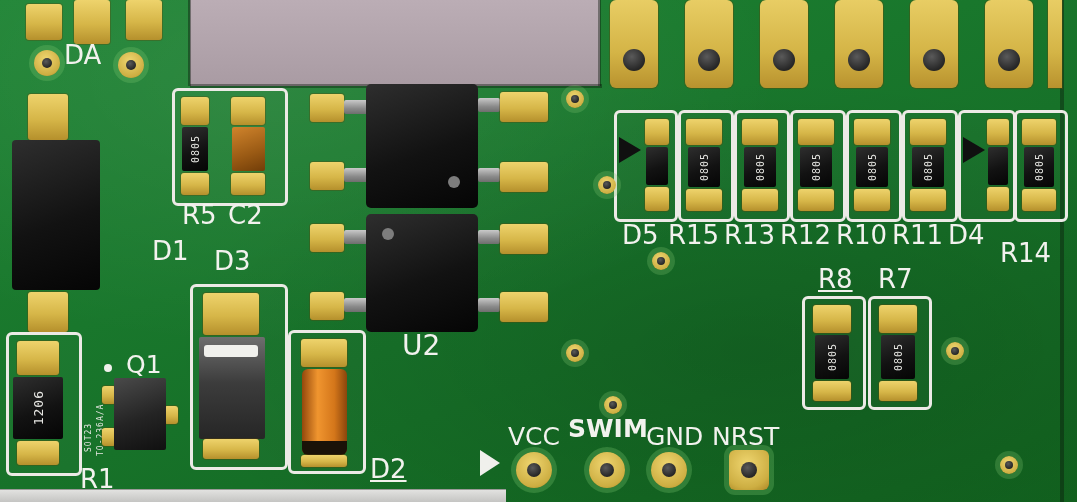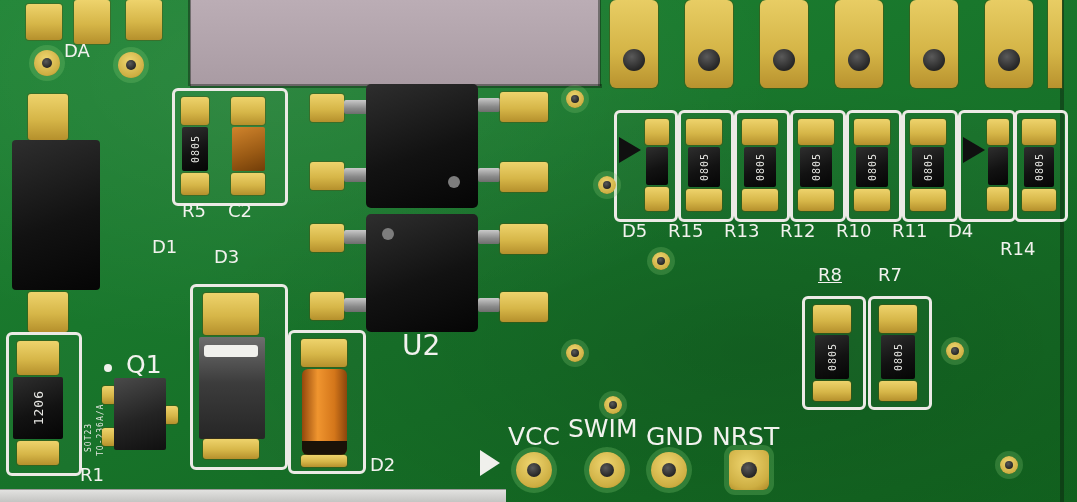--- a/index.html
+++ b/index.html
@@ -56,21 +56,21 @@
   }
   .chip{
     position:absolute;border-radius:2px;
     background:linear-gradient(160deg,#2e2e2e 0%,#121212 55%,#050505 100%);
     display:flex;align-items:center;justify-content:center;
   }
   .vtext{
     writing-mode:vertical-rl;transform:rotate(180deg);
     font:10px "DejaVu Sans Mono",monospace;color:#e6e6e2;letter-spacing:1px;
   }
-  .lbl{position:absolute;color:#f2f2ee;font-size:18px;line-height:1;white-space:nowrap;}
+  .lbl{position:absolute;color:#f2f2ee;font-size:26px;line-height:1;white-space:nowrap;}
   .lbl-sm{font-size:25px;}
   .lead{
     position:absolute;border-radius:2px;
     background:linear-gradient(180deg,#c9c9c9,#8b8b8b 60%,#6e6e6e);
   }
   .tri-r{
     position:absolute;width:0;height:0;
     border-top:13px solid transparent;border-bottom:13px solid transparent;
   }
   .dot{position:absolute;border-radius:50%;background:#7d7d7d;}
@@ -144,21 +144,21 @@
   </div>
   <div class="lbl" style="left:80px;top:466px;">R1</div>
 
   <div class="box" style="left:288px;top:330px;width:72px;height:138px;">
     <div class="pad" style="left:10px;top:6px;width:46px;height:28px;"></div>
     <div style="position:absolute;left:11px;top:36px;width:45px;height:86px;border-radius:6px;background:linear-gradient(90deg,#93480c,#f0952f 35%,#d4761a 72%,#8a450c);">
       <div style="position:absolute;left:0;bottom:0;width:45px;height:14px;border-radius:0 0 6px 6px;background:#1a1208;"></div>
     </div>
     <div class="pad" style="left:10px;top:122px;width:46px;height:12px;"></div>
   </div>
-  <div class="lbl" style="left:370px;top:456px;">D2</div>
+  <div class="lbl" style="left:370px;top:456px;text-decoration:underline;">D2</div>
 
   <div class="pad" style="left:310px;top:94px;width:34px;height:28px;"></div>
   <div class="pad" style="left:310px;top:162px;width:34px;height:28px;"></div>
   <div class="pad" style="left:310px;top:224px;width:34px;height:28px;"></div>
   <div class="pad" style="left:310px;top:292px;width:34px;height:28px;"></div>
   <div class="lead" style="left:344px;top:100px;width:24px;height:14px;"></div>
   <div class="lead" style="left:344px;top:168px;width:24px;height:14px;"></div>
   <div class="lead" style="left:344px;top:230px;width:24px;height:14px;"></div>
   <div class="lead" style="left:344px;top:298px;width:24px;height:14px;"></div>
   <div class="chip" style="left:366px;top:84px;width:112px;height:124px;border-radius:5px;">
@@ -172,21 +172,21 @@
   <div class="lead" style="left:478px;top:230px;width:22px;height:14px;"></div>
   <div class="lead" style="left:478px;top:298px;width:22px;height:14px;"></div>
   <div class="pad" style="left:500px;top:92px;width:48px;height:30px;"></div>
   <div class="pad" style="left:500px;top:162px;width:48px;height:30px;"></div>
   <div class="pad" style="left:500px;top:224px;width:48px;height:30px;"></div>
   <div class="pad" style="left:500px;top:292px;width:48px;height:30px;"></div>
   <div class="lbl" style="left:402px;top:332px;font-size:28px;">U2</div>
 
   <div class="tri-r" style="left:480px;top:450px;border-left:20px solid #f0f0ec;"></div>
   <div class="lbl lbl-sm" style="left:508px;top:424px;">VCC</div>
-  <div class="lbl lbl-sm" style="left:568px;top:416px;">SWIM</div>
+  <div class="lbl lbl-sm" style="left:568px;top:416px;font-weight:bold;">SWIM</div>
   <div class="lbl lbl-sm" style="left:646px;top:424px;">GND</div>
   <div class="lbl lbl-sm" style="left:712px;top:424px;">NRST</div>
   <div class="cpad" style="left:516px;top:452px;width:36px;height:36px;">
       <div class="hole" style="left:11px;top:11px;width:14px;height:14px;"></div>
     </div>
   <div class="cpad" style="left:589px;top:452px;width:36px;height:36px;">
       <div class="hole" style="left:11px;top:11px;width:14px;height:14px;"></div>
     </div>
   <div class="cpad" style="left:651px;top:452px;width:36px;height:36px;">
       <div class="hole" style="left:11px;top:11px;width:14px;height:14px;"></div>

